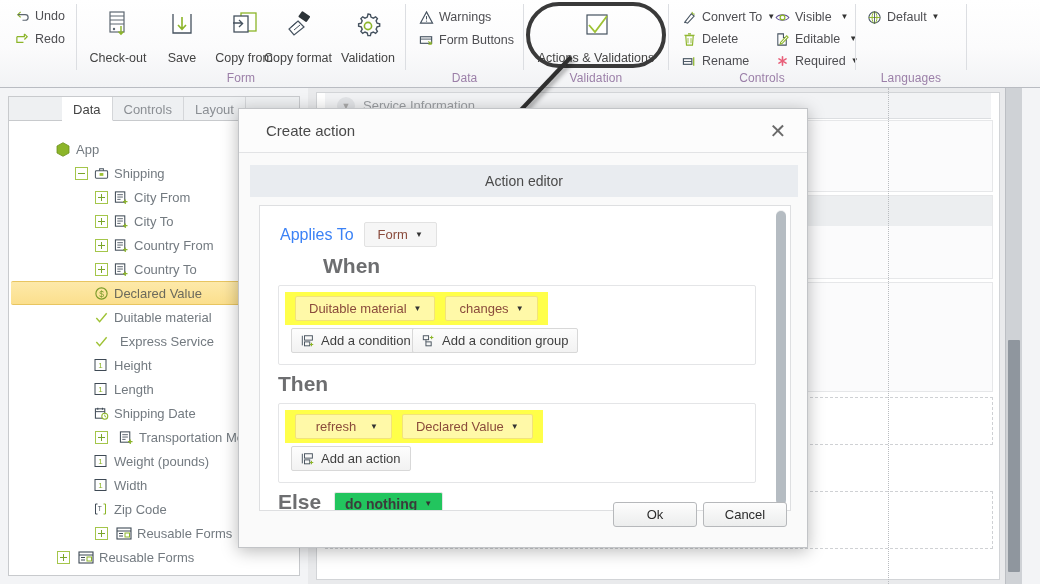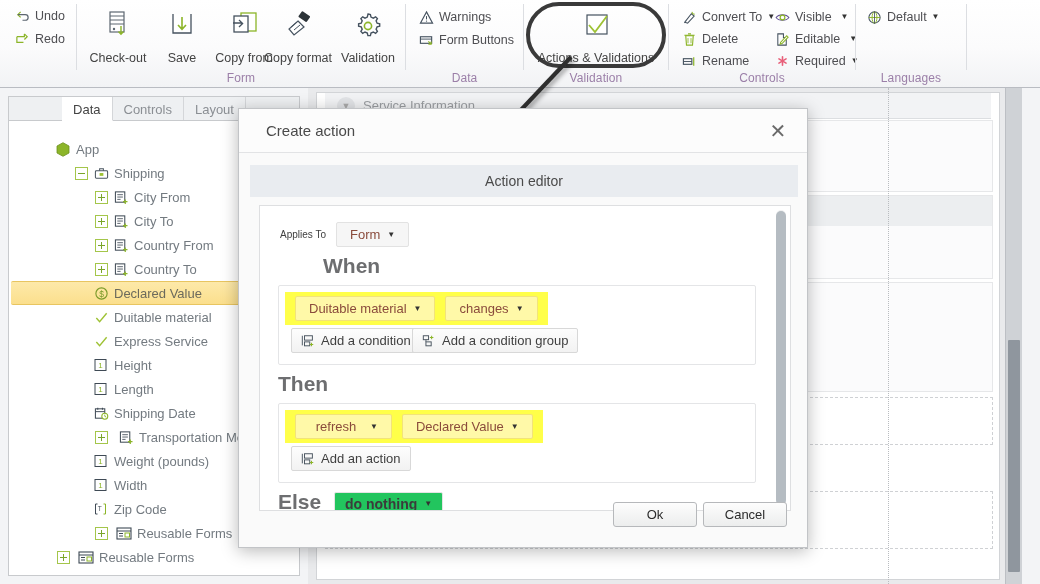--- a/index.html
+++ b/index.html
@@ -240,21 +240,21 @@
     background: #f0f1f2; border-radius: 5px;
   }
   .dlg-scroll-thumb {
     position: absolute; left: 0; top: 1px; width: 10px; height: 294px;
     background: #b5bcc2; border-radius: 5px;
   }
   .appliesto-row {
     position: absolute; left: 20px; top: 16px;
     display: flex; align-items: center; gap: 10px;
   }
-  .appliesto-label { font-size: 10px; color: #404040; }
+  .appliesto-label { font-size: 16px; color: #3b82f6; }
   .pill {
     background: #f6f6f6;
     border: 1px solid #e2e2e2;
     border-radius: 2px;
     padding: 4px 13px;
     font-size: 13px;
     color: #8a4b3c;
     display: inline-flex; align-items: center; gap: 7px;
     cursor: pointer;
   }
@@ -616,21 +616,21 @@
 
       <div class="tnode" style="padding-left:84px;">
         <span class="ticon">
           <svg width="15" height="15" viewBox="0 0 16 16">
               <path d="M2.5 8.5 L6 12.5 L13.5 3.5" fill="none" stroke="#9ec234" stroke-width="1.5"></path>
             </svg>
         </span>
         <span>Duitable material</span>
       </div>
 
-      <div class="tnode" style="padding-left:84px;">
+      <div class="tnode" style="padding-left:84px;gap:6px;">
         <span class="ticon">
           <svg width="15" height="15" viewBox="0 0 16 16">
               <path d="M2.5 8.5 L6 12.5 L13.5 3.5" fill="none" stroke="#9ec234" stroke-width="1.5"></path>
             </svg>
         </span>
         <span>Express Service</span>
       </div>
 
       <div class="tnode" style="padding-left:84px;">
         <span class="ticon">

